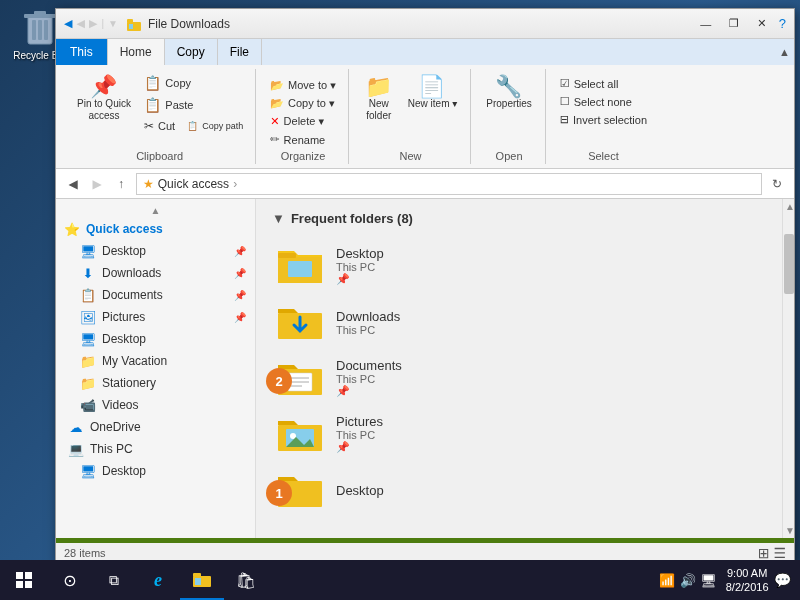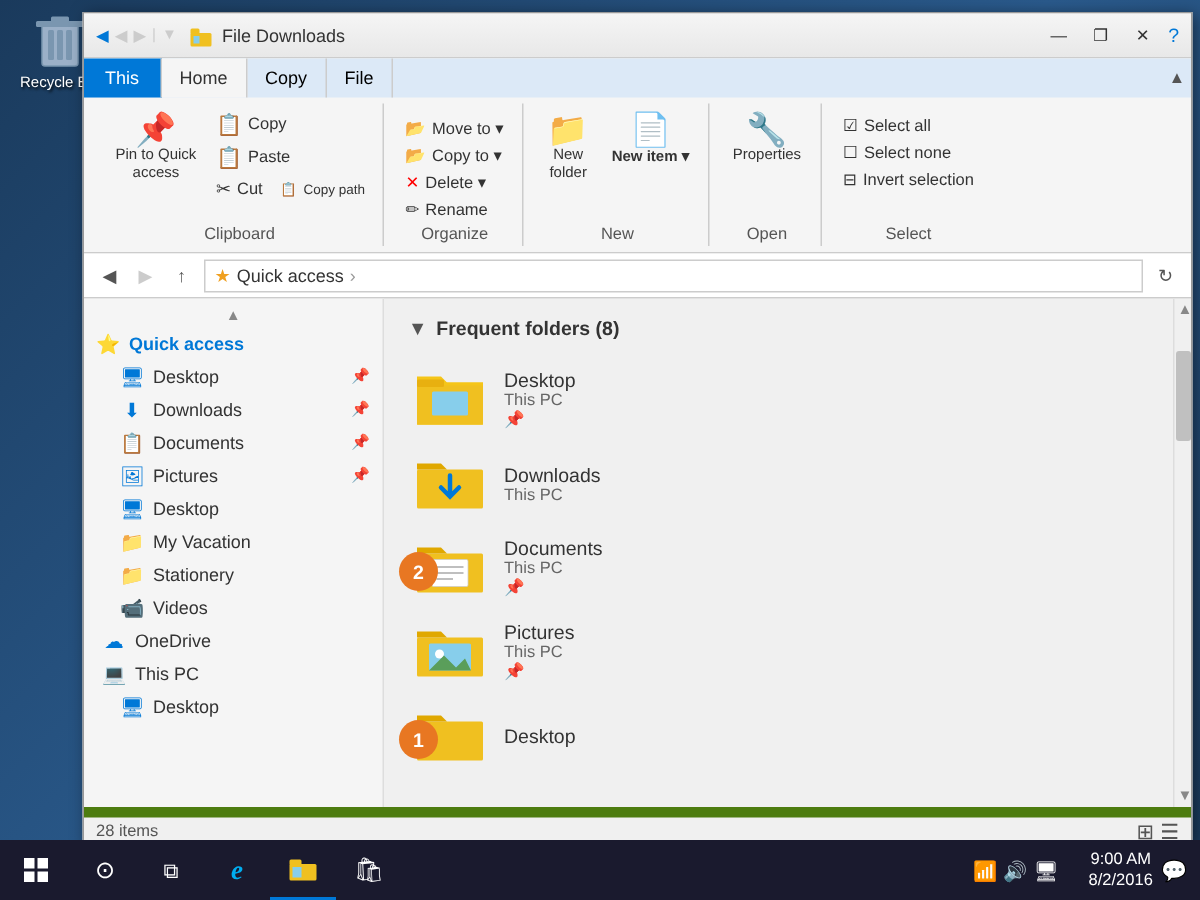--- a/index.html
+++ b/index.html
@@ -8,21 +8,21 @@
     
     .desktop { width: 800px; height: 600px; background: linear-gradient(135deg, #1a3a5c 0%, #2a5a8c 50%, #1a3a5c 100%); position: relative; }
 
     
     .taskbar { position: absolute; bottom: 0; left: 0; width: 800px; height: 40px; background: #1a1a2e; display: flex; align-items: center; z-index: 100; }
     .taskbar-start { width: 48px; height: 40px; background: #1a1a2e; display: flex; align-items: center; justify-content: center; cursor: pointer; }
     .taskbar-items { display: flex; align-items: center; height: 40px; }
     .taskbar-item { width: 44px; height: 40px; display: flex; align-items: center; justify-content: center; cursor: pointer; position: relative; }
     .taskbar-item.active { border-bottom: 2px solid #0078d7; }
     .taskbar-tray { margin-left: auto; display: flex; align-items: center; padding: 0 8px; color: white; font-size: 11px; }
-    .taskbar-clock { text-align: center; line-height: 1.3; margin-left: 12px; }
+    .taskbar-clock { text-align: center; line-height: 1.3; margin-left: 1px; }
 
     
     .recycle-bin { position: absolute; top: 10px; left: 10px; display: flex; flex-direction: column; align-items: center; color: white; font-size: 11px; cursor: pointer; width: 60px; }
     .recycle-icon { width: 40px; height: 40px; }
 
     
     .explorer-window { position: absolute; top: 8px; left: 55px; width: 740px; height: 555px; background: #f0f0f0; border: 1px solid #999; box-shadow: 2px 2px 10px rgba(0,0,0,0.5); display: flex; flex-direction: column; }
 
     
     .title-bar { background: linear-gradient(to bottom, #f5f5f5, #e8e8e8); height: 30px; display: flex; align-items: center; padding: 0 8px; border-bottom: 1px solid #ccc; }
@@ -77,21 +77,21 @@
     .folder-name { font-size: 13px; color: #333; font-weight: 500; }
     .folder-sub { font-size: 11px; color: #666; }
     .folder-pin { color: #999; font-size: 11px; }
     .scrollbar-area { width: 12px; background: #f0f0f0; border-left: 1px solid #ddd; display: flex; flex-direction: column; }
     .scrollbar-thumb { width: 10px; height: 60px; background: #c0c0c0; margin: 1px; border-radius: 2px; margin-top: 20px; }
 
     
     .preview-pane { width: 200px; background: #fafafa; border-left: 1px solid #ddd; display: flex; align-items: center; justify-content: center; color: #888; font-size: 12px; }
 
     
-    .status-bar { height: 24px; background: #f0f0f0; border-top: 7px solid #4d7c0f; display: flex; align-items: center; padding: 0 8px; font-size: 11px; color: #555; gap: 20px; }
+    .status-bar { height: 24px; background: #f0f0f0; border-top: 5px solid #4d7c0f; display: flex; align-items: center; padding: 0 8px; font-size: 11px; color: #555; gap: 20px; }
     .status-right { margin-left: auto; display: flex; gap: 4px; }
     .view-btn { font-size: 14px; cursor: pointer; color: #555; }
 
     
     .badge { width: 26px; height: 26px; background: #e87722; border-radius: 50%; color: white; font-size: 13px; font-weight: bold; display: flex; align-items: center; justify-content: center; }
 
     
     .star-icon { color: #f0a020; }
 
     
@@ -206,21 +206,21 @@
         </div>
 
         <div class="ribbon-group">
           <div class="ribbon-buttons">
             <div class="ribbon-btn">
               <span class="ribbon-btn-icon">📁</span>
               <span style="font-size:10px;line-height:1.2;text-align:center;">New<br>folder</span>
             </div>
             <div class="ribbon-btn">
               <span class="ribbon-btn-icon">📄</span>
-              <span style="font-size:10px;font-weight:bold;">New item ▾</span>
+              <span style="font-size:10px;">New item ▾</span>
             </div>
           </div>
           <span class="ribbon-group-label">New</span>
         </div>
 
         <div class="ribbon-group">
           <div class="ribbon-buttons">
             <div class="ribbon-btn">
               <span class="ribbon-btn-icon">🔧</span>
               <span style="font-size:10px;">Properties</span>

